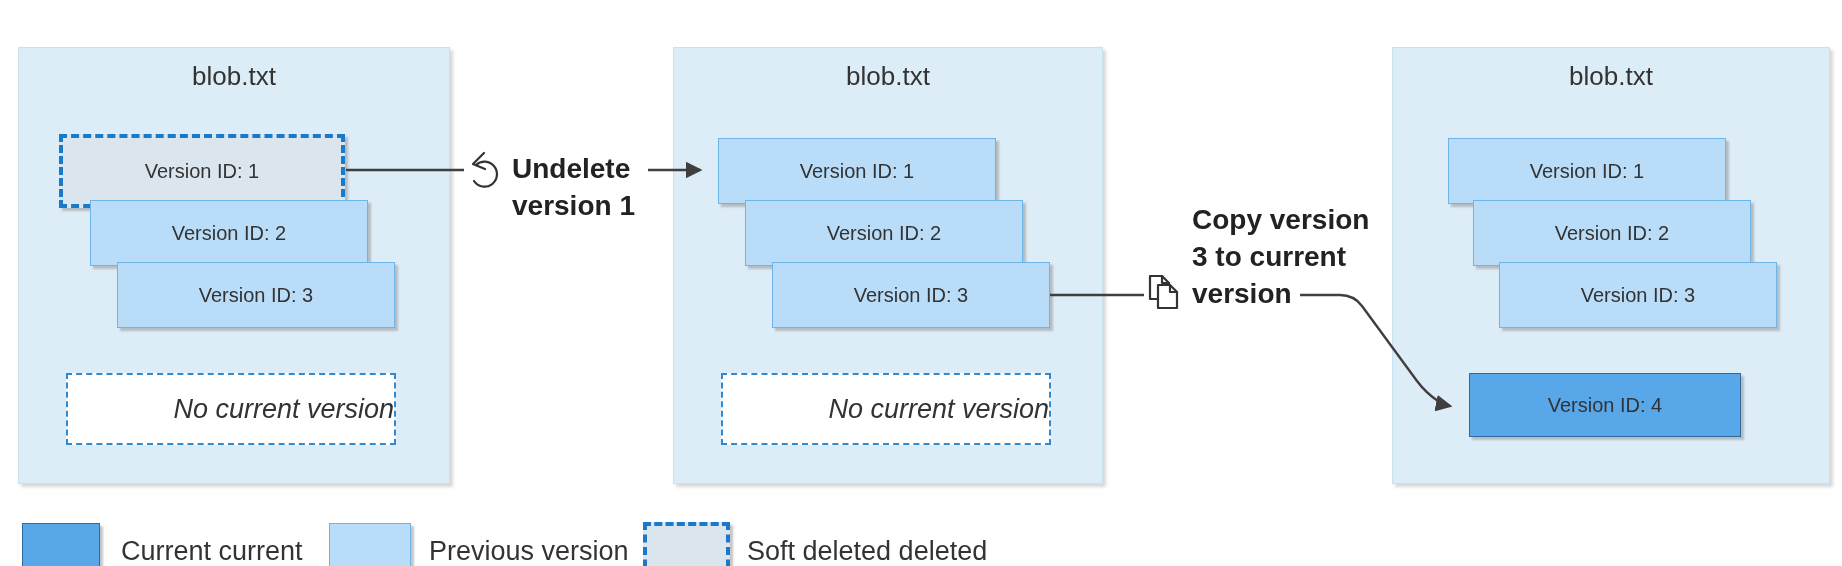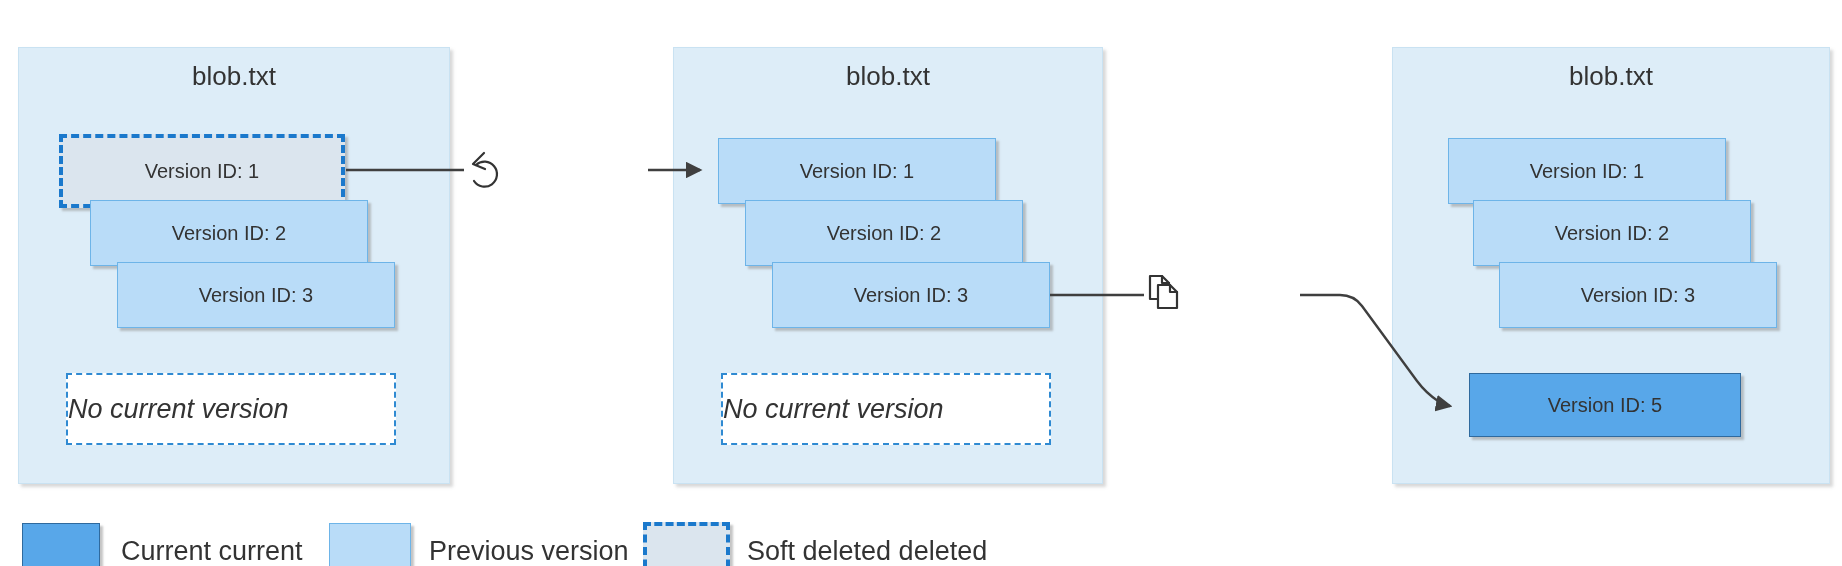--- a/index.html
+++ b/index.html
@@ -46,21 +46,21 @@
   .soft-inner {
     position:absolute; inset:0;
     border:4px dashed var(--accent-blue,#1b79cc);
     background:var(--soft-fill,#dbe5ee);
     display:flex; align-items:center; justify-content:center;
   }
   .nocur {
     position:absolute; box-sizing:border-box;
     background:#ffffff;
     border:2px dashed var(--dashed-blue,#2f8ad2);
-    display:flex; align-items:center; justify-content:flex-start;
+    display:flex; align-items:center; justify-content:flex-end;
     font-size:27px; font-style:italic; color:var(--text,#333);
   }
 
   
   .action-label {
     position:absolute; font-size:28px; font-weight:700;
     line-height:37px; color:#222222;
   }
 
   
@@ -128,21 +128,21 @@
     <div class="vbox previous" style="left:55px; top:90px;">
       <span>Version ID: 1</span>
     </div>
     <div class="vbox previous" style="left:80px; top:152px;">
       <span>Version ID: 2</span>
     </div>
     <div class="vbox previous" style="left:106px; top:214px;">
       <span>Version ID: 3</span>
     </div>
     <div class="vbox current" style="left:76px; top:325px; width:272px; height:64px;">
-      <span>Version ID: 5</span>
+      <span>Version ID: 4</span>
     </div>
   </section>
 
   <svg class="overlay" viewBox="0 0 1842 566" width="1842" height="566">
     <defs>
       <marker id="ah" viewBox="0 0 10 10" refX="8.5" refY="5" markerWidth="7" markerHeight="7" orient="auto-start-reverse">
         <path d="M0,0 L10,5 L0,10 z"></path>
       </marker>
     </defs>
 
@@ -160,20 +160,22 @@
     <g>
       <path class="icon-page" d="M1150,247 h12 l7,7 v16 h-19 z"></path>
       <path class="icon-stroke" d="M1162,247 v7 h7"></path>
       <path class="icon-page" d="M1158,256 h12 l7,7 v16 h-19 z"></path>
       <path class="icon-stroke" d="M1170,256 v7 h7"></path>
     </g>
 
     <path class="flow" d="M1300,266 H1340 Q1354,266 1362,277 L1417,352 Q1426,364 1438,372 Q1445,376 1450,377" marker-end="url(#ah)"></path>
   </svg>
 
+  <div class="action-label" style="left:512px; top:121px; width:150px;">Undelete version 1</div>
+  <div class="action-label" style="left:1192px; top:172px; width:190px;">Copy version 3 to current version</div>
 
   <div>
     <div class="legend-swatch current" style="left:22px; top:494px; width:78px; height:55px;"></div>
     <div class="legend-label" style="left:121px;">Current current</div>
 
     <div class="legend-swatch previous" style="left:329px; top:494px; width:82px; height:55px;"></div>
     <div class="legend-label" style="left:429px;">Previous version</div>
 
     <div class="legend-swatch soft" style="left:643px; top:493px; width:87px; height:58px;">
       <div class="soft-inner"></div>

